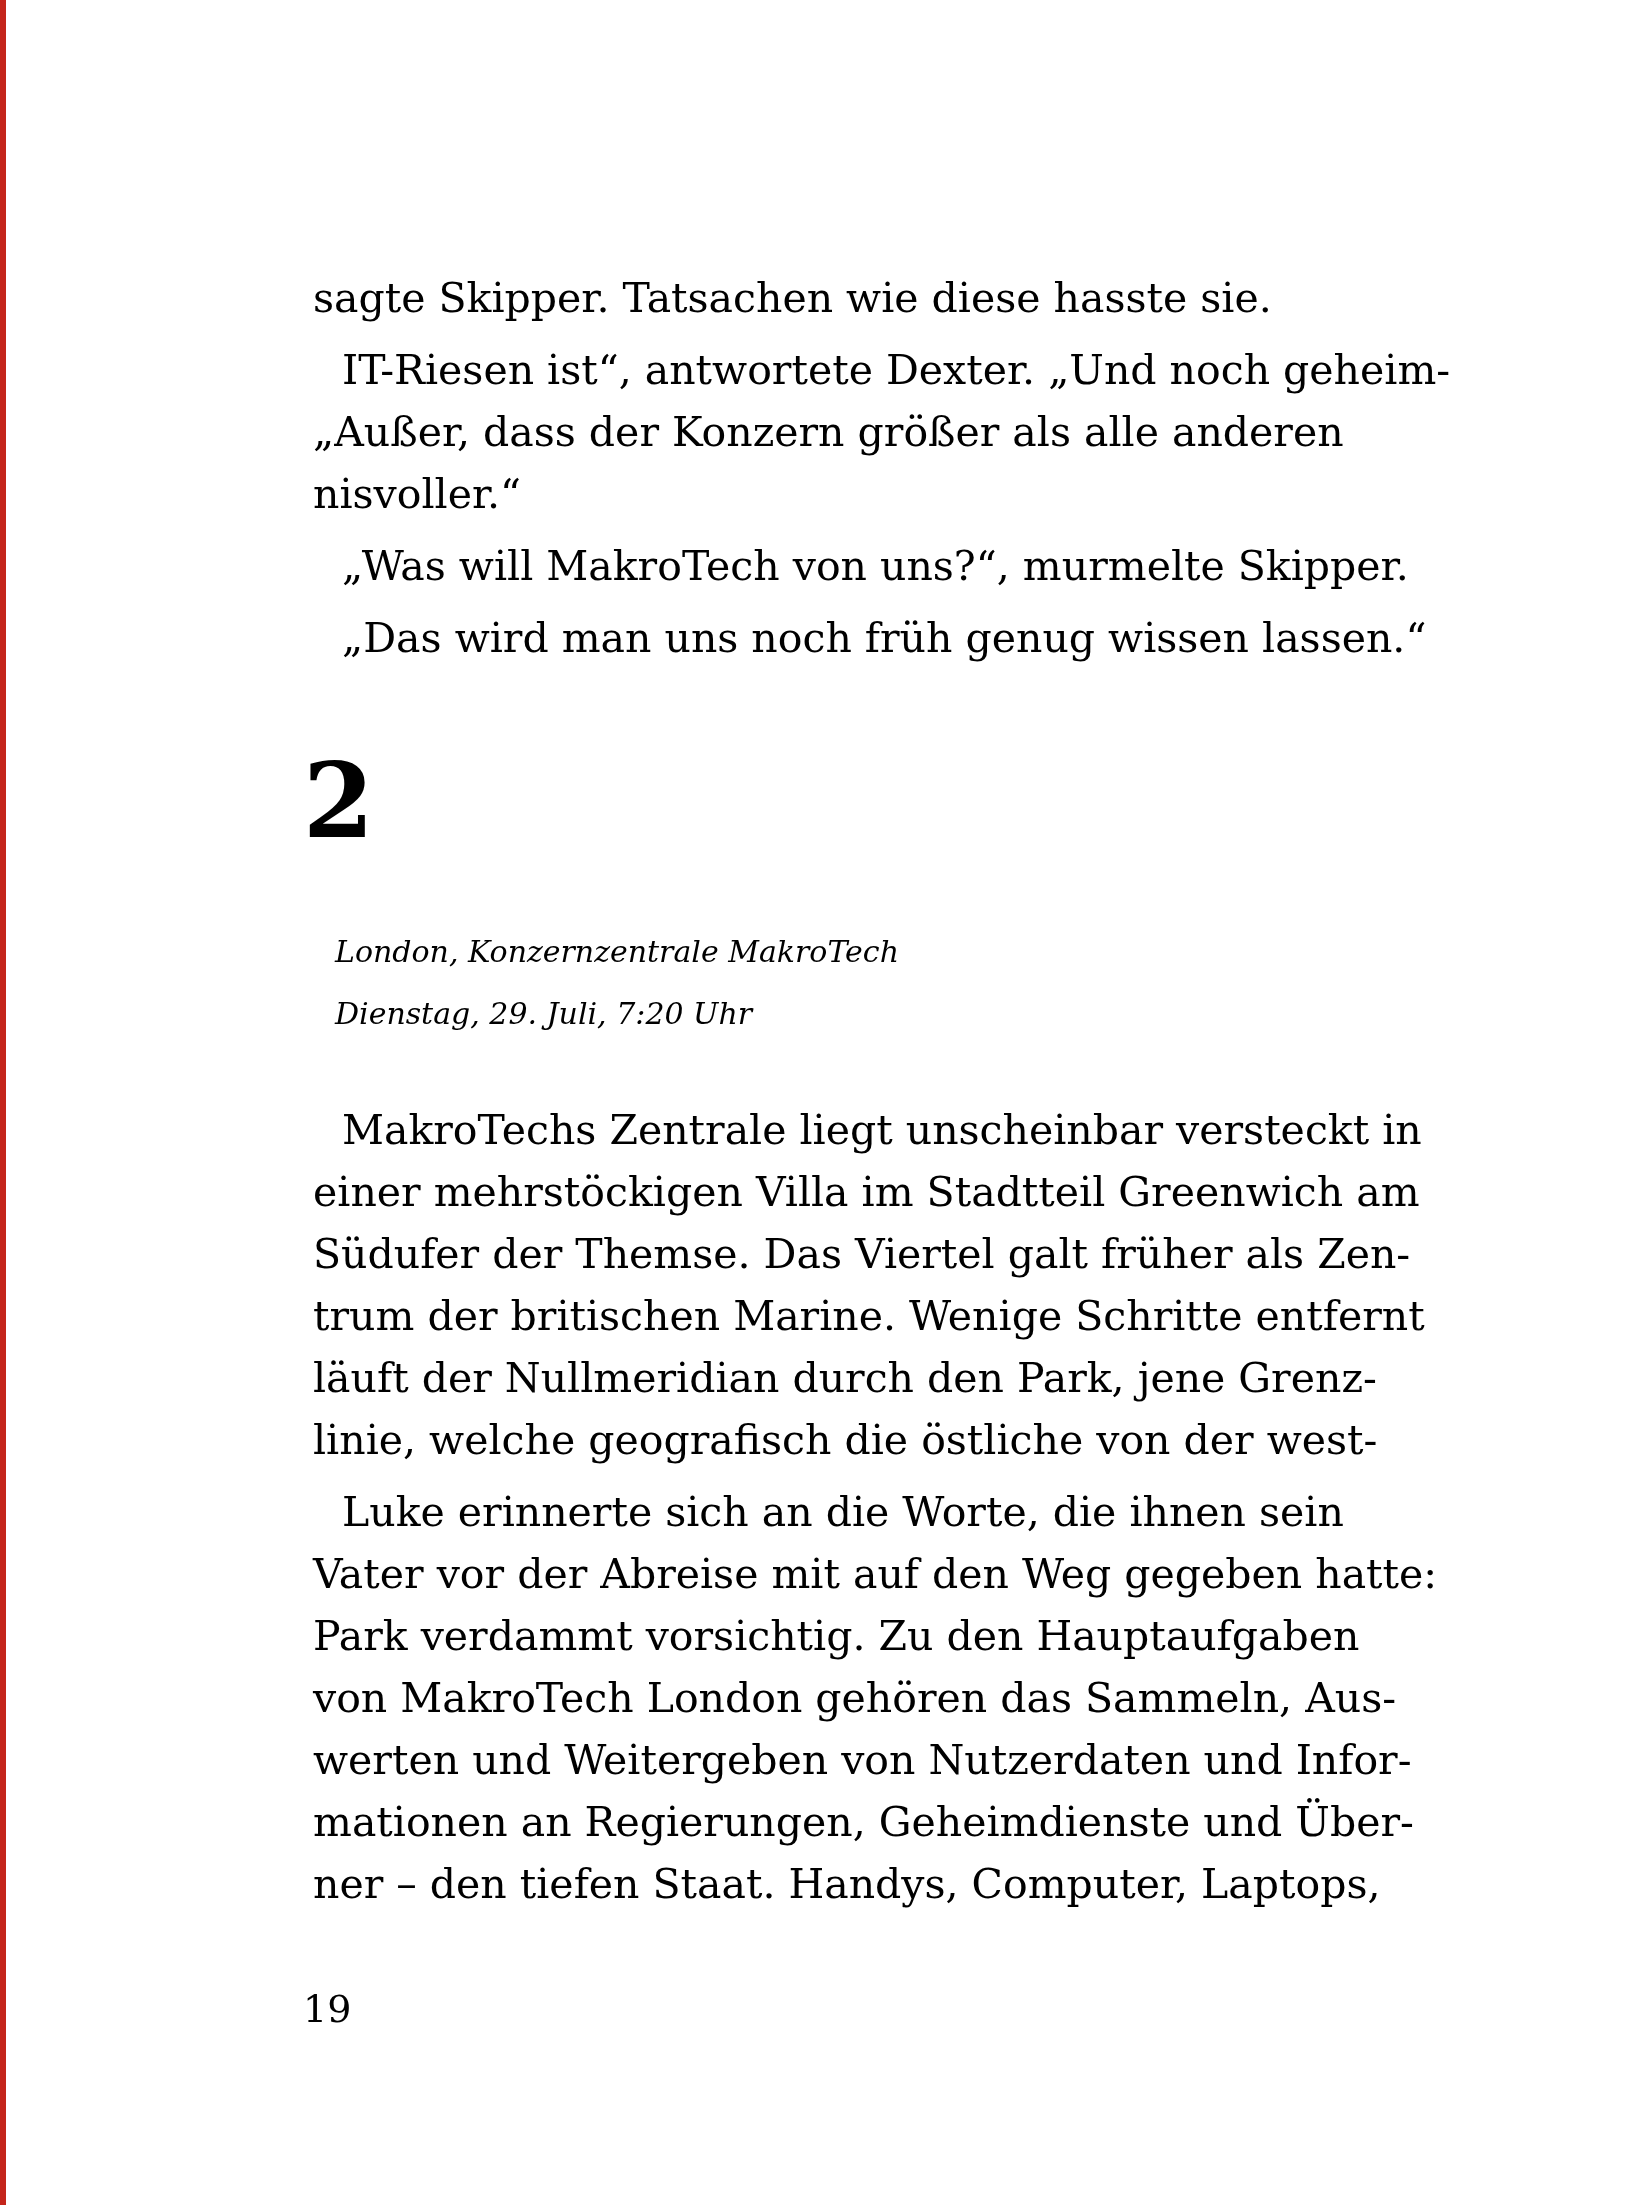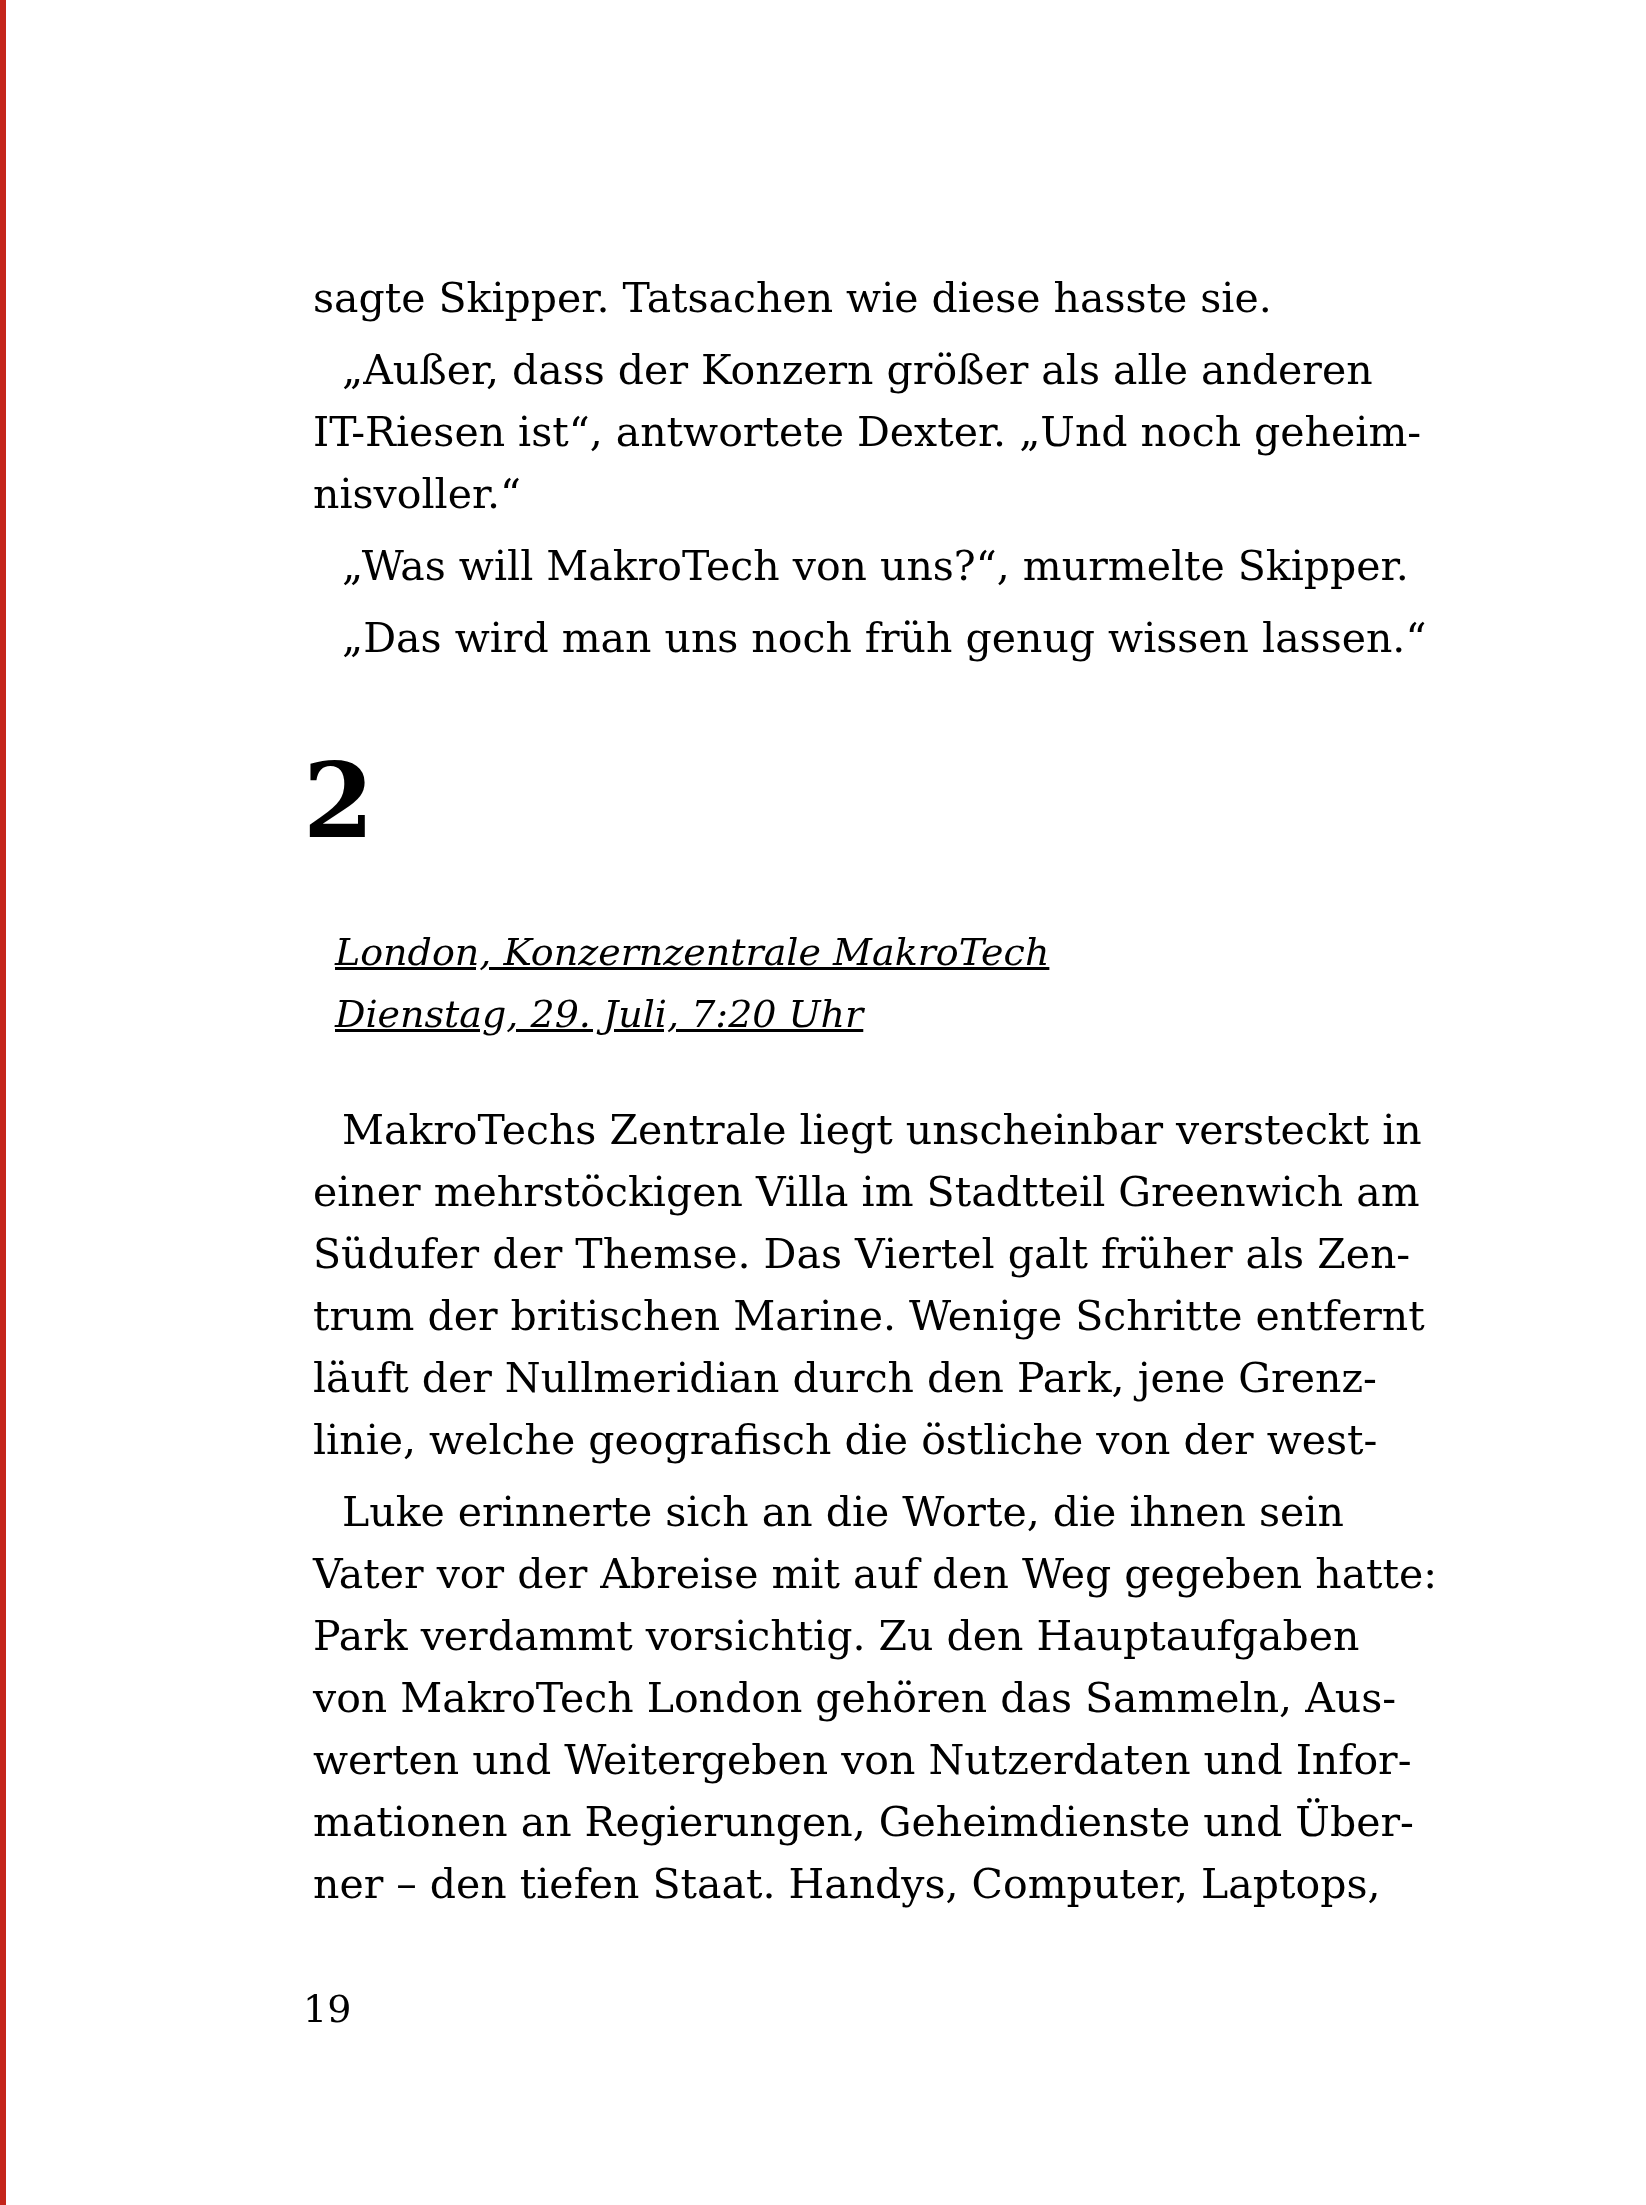--- a/index.html
+++ b/index.html
@@ -42,42 +42,41 @@
   .space-before { margin-top: 54px; }
   .chapter-number {
     font-size: 102px;
     line-height: 102px;
     font-weight: bold;
     margin: 81px 0 0 0;
   }
   .dateline {
     margin: 69px 0 0 32px;
     font-style: italic;
-    font-size: 38px;
-    text-decoration: underline;
+    font-size: 30px;
   }
   .page-number {
     margin-top: 63px;
     height: 62px;
     font-size: 38px;
     text-align: left;
   }
 </style>
 </head>
 <body>
 
 <div class="page" style="background: rgb(255, 255, 255);">
   <div class="edge-bar" style="background: rgb(196, 37, 27);"></div>
   <div class="text-column" style="color: rgb(0, 0, 0);">
     <div class="para">
         <div class="line">sagte Skipper. Tatsachen wie diese hasste sie.</div>
       </div>
       <div class="para indent">
+        <div class="line">IT-Riesen ist“, antwortete Dexter. „Und noch geheim-</div>
         <div class="line">„Außer, dass der Konzern größer als alle anderen</div>
-        <div class="line">IT-Riesen ist“, antwortete Dexter. „Und noch geheim-</div>
         <div class="line">nisvoller.“</div>
       </div>
       <div class="para indent">
         <div class="line">„Was will MakroTech von uns?“, murmelte Skipper.</div>
       </div>
       <div class="para indent">
         <div class="line">„Das wird man uns noch früh genug wissen lassen.“</div>
       </div>
       <div class="chapter-number">2</div>
       <div class="dateline">

